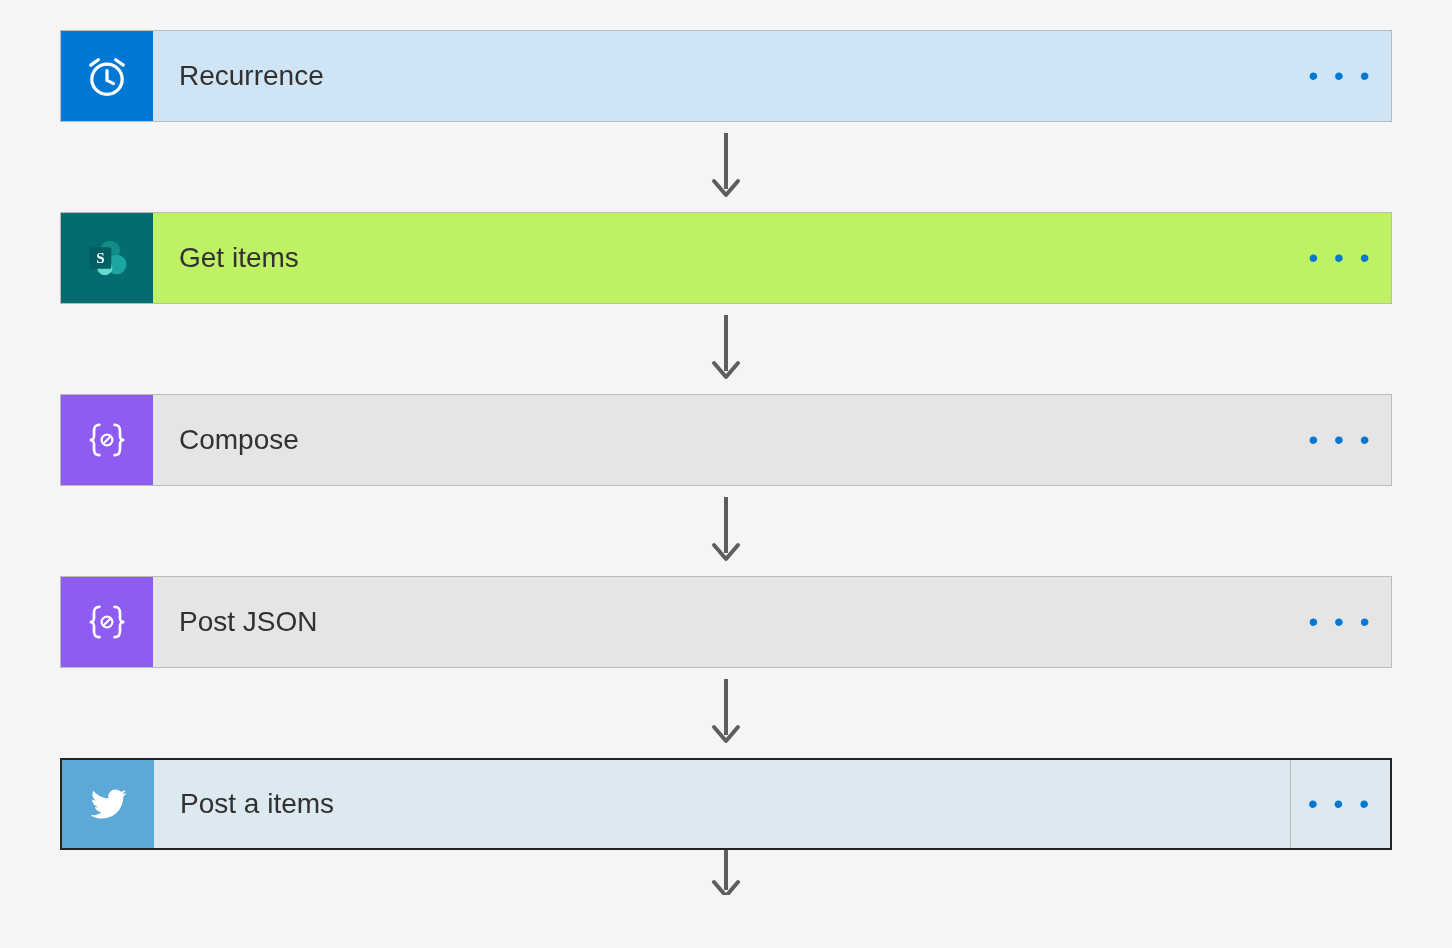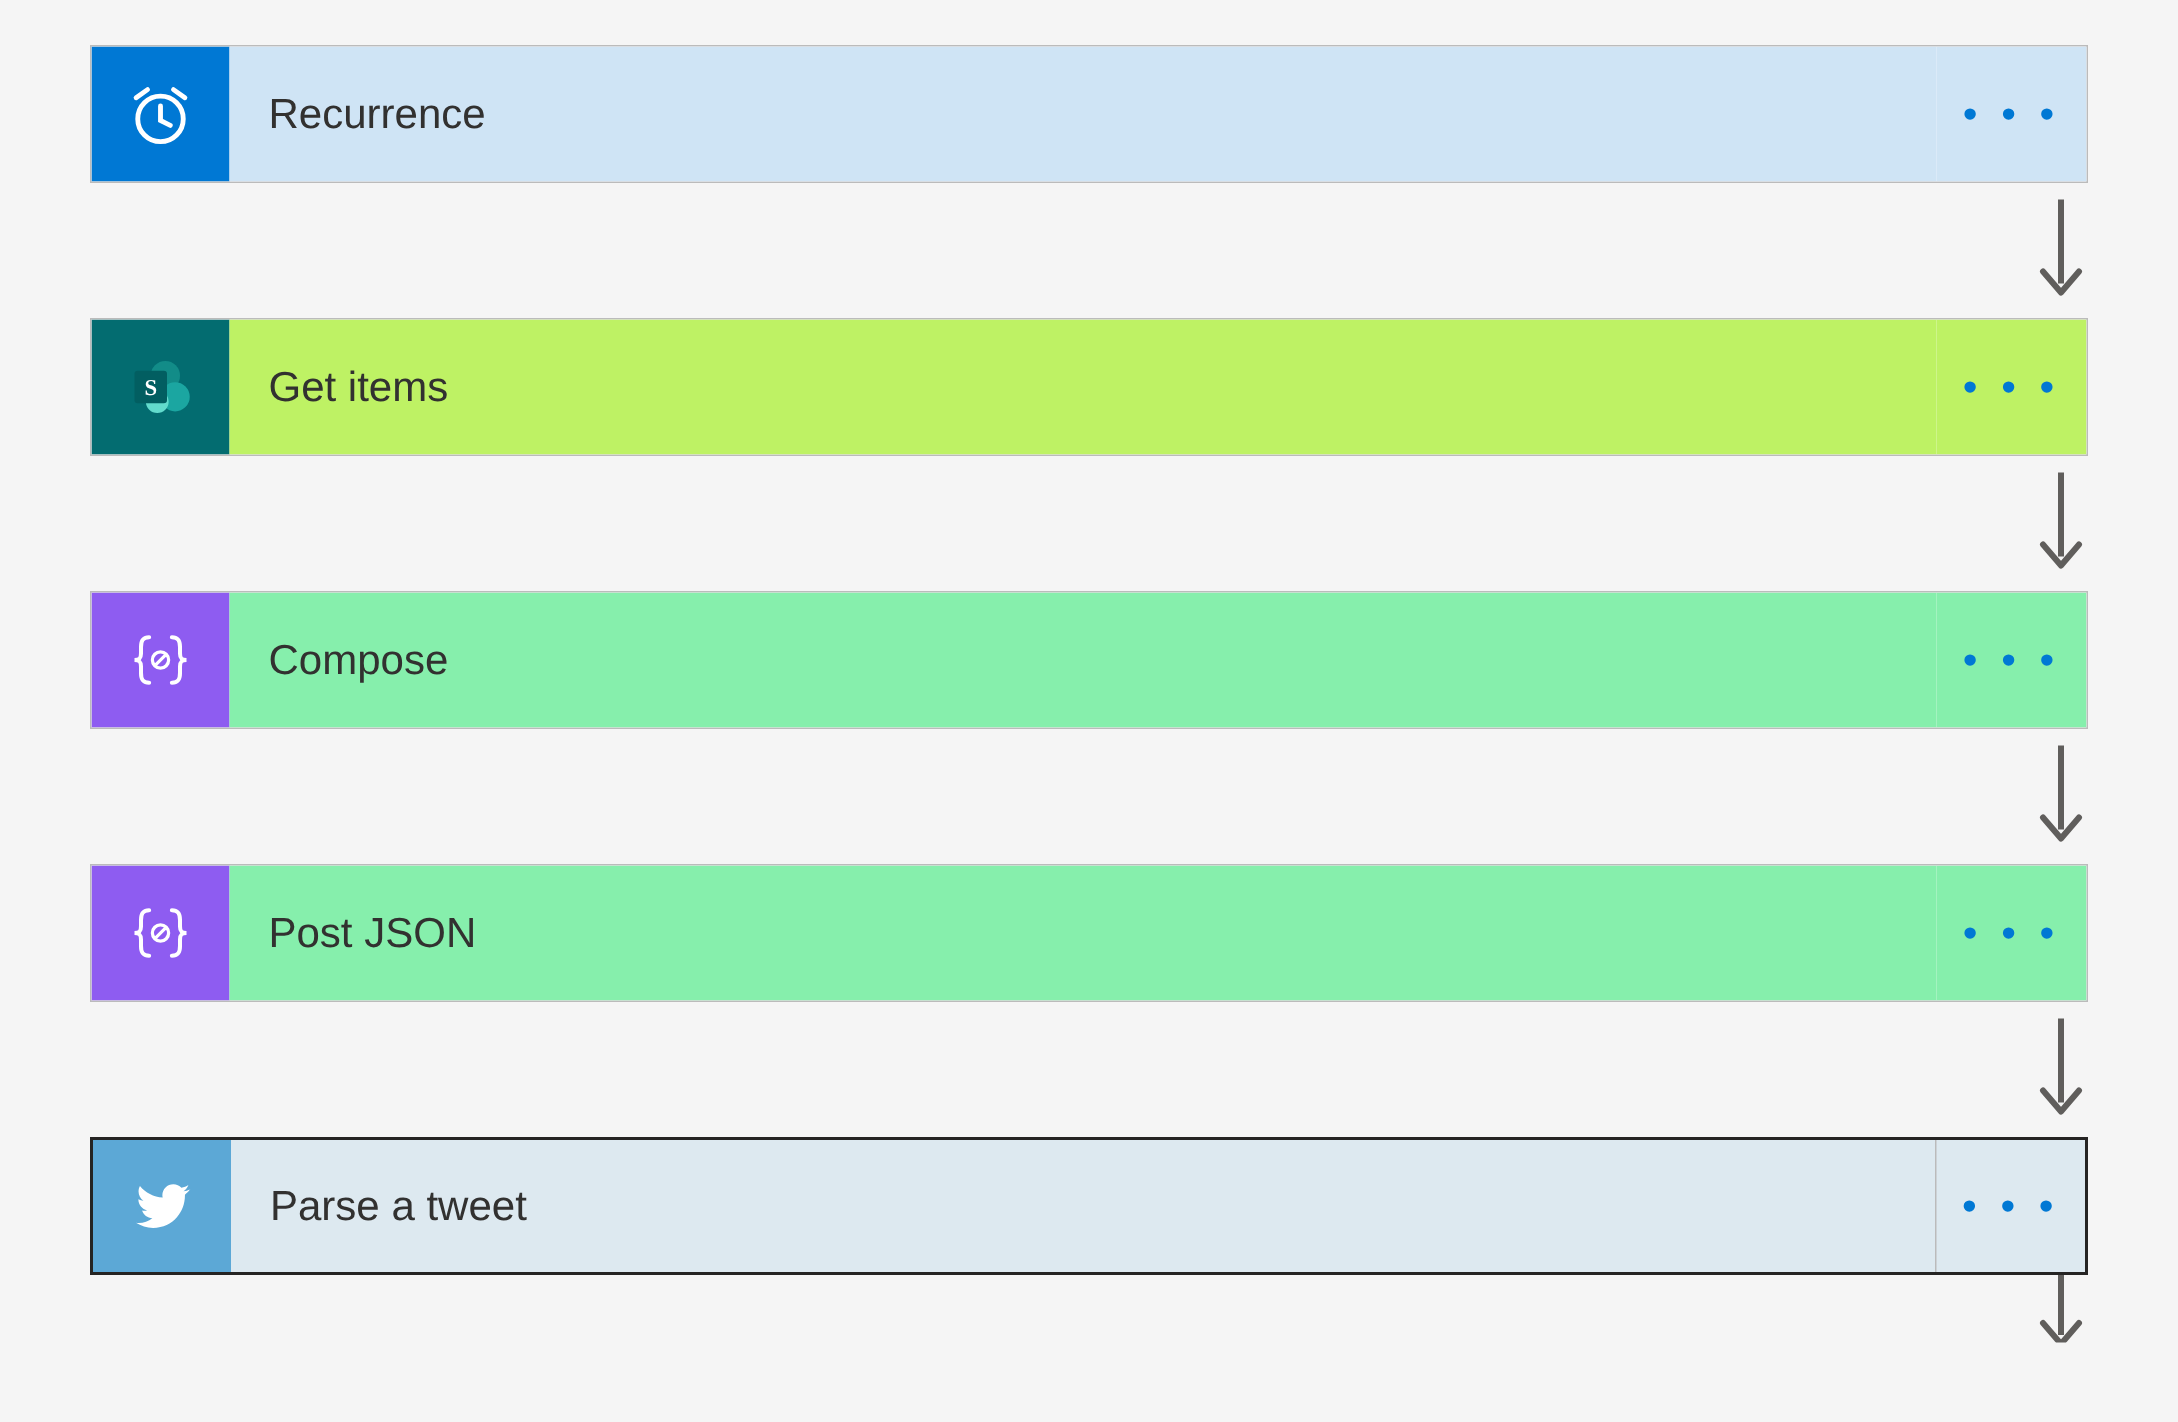--- a/index.html
+++ b/index.html
@@ -2,21 +2,21 @@
 <html><head>
   <meta charset="utf-8">
   <style>
     * { box-sizing: border-box; margin: 0; padding: 0; }
     body {
       background: #f5f5f5;
       font-family: "Segoe UI", -apple-system, sans-serif;
       padding: 30px 60px;
       width: 1452px;
     }
-    .flow { display: flex; flex-direction: column; align-items: flex-end; }
+    .flow { display: flex; flex-direction: column; align-items: center; }
     .step {
       display: flex;
       align-items: stretch;
       width: 100%;
       height: 92px;
       border: 1px solid #bbb;
       background: #fff;
       overflow: hidden;
     }
     .step-icon {
@@ -51,21 +51,21 @@
       align-items: center;
       justify-content: center;
     }
     .arrow svg { width: 36px; height: 72px; }
 
     
     .recurrence-bg { background: #cfe4f5; }
     .recurrence-icon { background: #0078d4; }
     .sharepoint-bg { background: #bef264; }
     .sharepoint-icon { background: #036c70; }
-    .dataop-bg { background: #86efac; }
+    .dataop-bg { background: #e5e5e5; }
     .dataop-icon { background: #8e5cf1; }
     .twitter-bg { background: #dde9f0; }
     .twitter-icon { background: #5ca8d6; }
 
     .step.selected { border: 2px solid #252423; }
     .step.selected .step-menu { border-left: 1px solid #bbb; }
 
     .arrow-partial { height: 45px; overflow: hidden; }
     .arrow-partial svg { margin-top: -10px; }
   </style>
@@ -161,21 +161,21 @@
         <path d="M6 50 L18 64 L30 50" fill="none" stroke="#605e5c" stroke-width="4" stroke-linecap="round" stroke-linejoin="round"></path>
       </svg>
     </div>
     <div class="step selected">
       <div class="step-icon twitter-icon">
         <svg viewBox="0 0 48 48" width="56" height="56">
           <path fill="#fff" d="M40 14.5c-1.2.5-2.4.9-3.7 1 1.3-.8 2.3-2 2.8-3.5-1.2.7-2.6 1.3-4 1.5-1.2-1.2-2.8-2-4.6-2-3.5 0-6.3 2.8-6.3 6.3 0 .5.1 1 .2 1.4-5.2-.3-9.9-2.8-13-6.6-.5.9-.8 2-.8 3.1 0 2.2 1.1 4.1 2.8 5.3-1 0-2-.3-2.9-.8v.1c0 3 2.2 5.6 5 6.2-.5.1-1.1.2-1.7.2-.4 0-.8 0-1.2-.1.8 2.5 3.1 4.3 5.9 4.4-2.2 1.7-4.9 2.7-7.9 2.7-.5 0-1 0-1.5-.1 2.8 1.8 6.2 2.9 9.8 2.9 11.8 0 18.2-9.8 18.2-18.2v-.8c1.2-.9 2.3-2 3.1-3.3z"></path>
         </svg>
       </div>
       <div class="step-body twitter-bg">
-        <span>Parse a tweet</span>
+        <span>Post a items</span>
       </div>
       <div class="step-menu twitter-bg">
         <span>• • •</span>
       </div>
     </div>
     <div class="arrow arrow-partial">
       <svg viewBox="0 0 36 72">
         <line x1="18" y1="2" x2="18" y2="58" stroke="#605e5c" stroke-width="4"></line>
         <path d="M6 50 L18 64 L30 50" fill="none" stroke="#605e5c" stroke-width="4" stroke-linecap="round" stroke-linejoin="round"></path>
       </svg>

